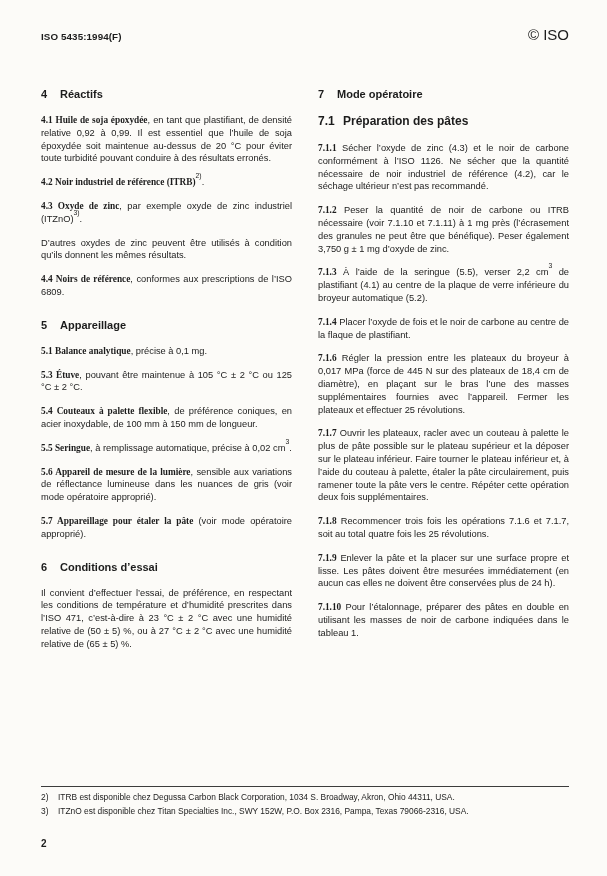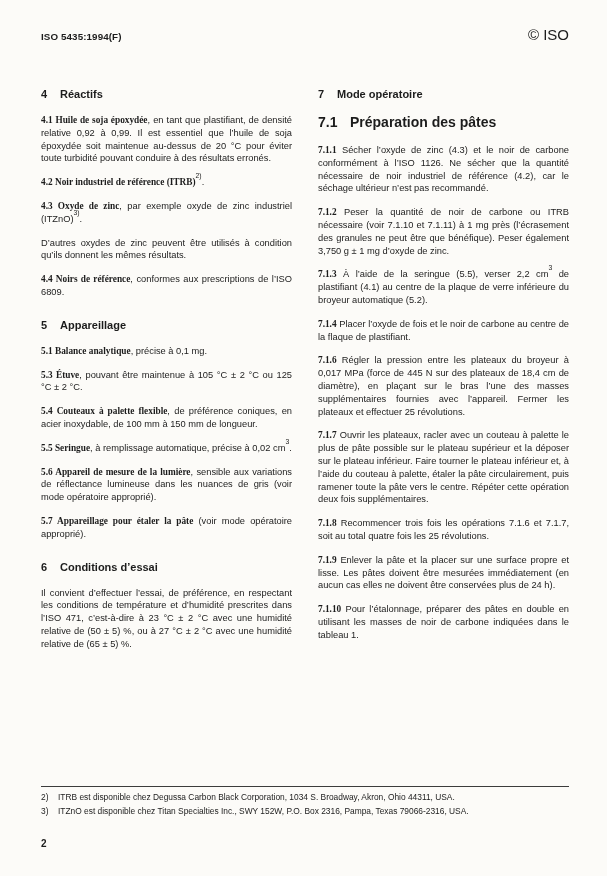--- a/index.html
+++ b/index.html
@@ -9,21 +9,21 @@
     font-family:"Liberation Sans","DejaVu Sans",sans-serif;color:#1c1c1c;
   }
   .header{position:absolute;top:26px;left:41px;right:38px;display:flex;justify-content:space-between;align-items:baseline;}
   .doc-id{font-size:9.8px;font-weight:700;letter-spacing:.1px;}
   .copyright{font-size:15px;}
   .columns{position:absolute;top:88px;left:41px;right:38px;display:flex;gap:26px;}
   .col{flex:1 1 0;min-width:0;}
   .col > :first-child{margin-top:0;}
   .h1{font-size:11px;font-weight:700;margin:20px 0 14px;display:flex;}
   .h1 .hnum{min-width:19px;}
-  .h2{font-size:14px;font-weight:700;margin:5px 0 14px;display:flex;gap:7px;}
+  .h2{font-size:12px;font-weight:700;margin:5px 0 14px;display:flex;}
   .h2 .hnum{min-width:25px;}
   p{font-size:9.3px;line-height:12.8px;margin:0 0 11px;text-align:justify;}
   p b{font-weight:700;font-family:Liberation Serif, serif;}
   sup{font-size:6.8px;position:relative;top:-3px;line-height:0;}
   .footnote-block{position:absolute;top:786px;left:41px;right:38px;}
   .rule{border-top:1px solid #3c3c3c;margin-bottom:5px;}
   .fn{display:flex;font-size:8.4px;line-height:10.5px;margin-top:3.5px;}
   .fn-marker{flex:0 0 17px;}
   .page-num{position:absolute;left:41px;top:838px;font-size:10px;font-weight:700;}
 </style>

